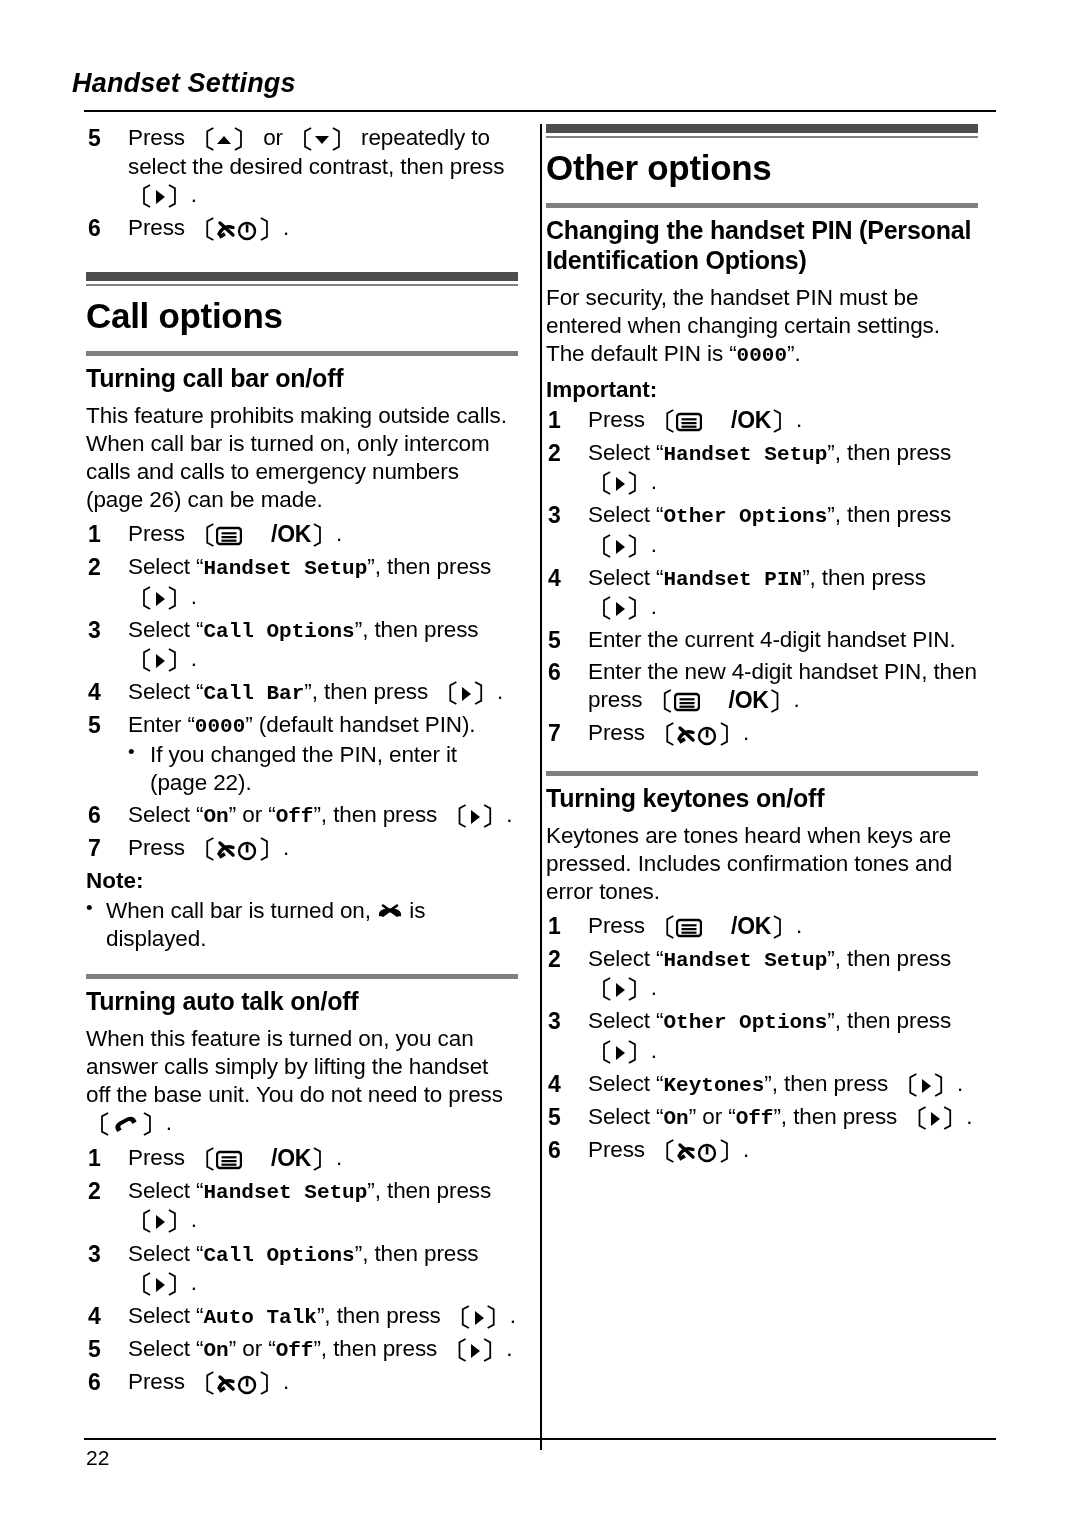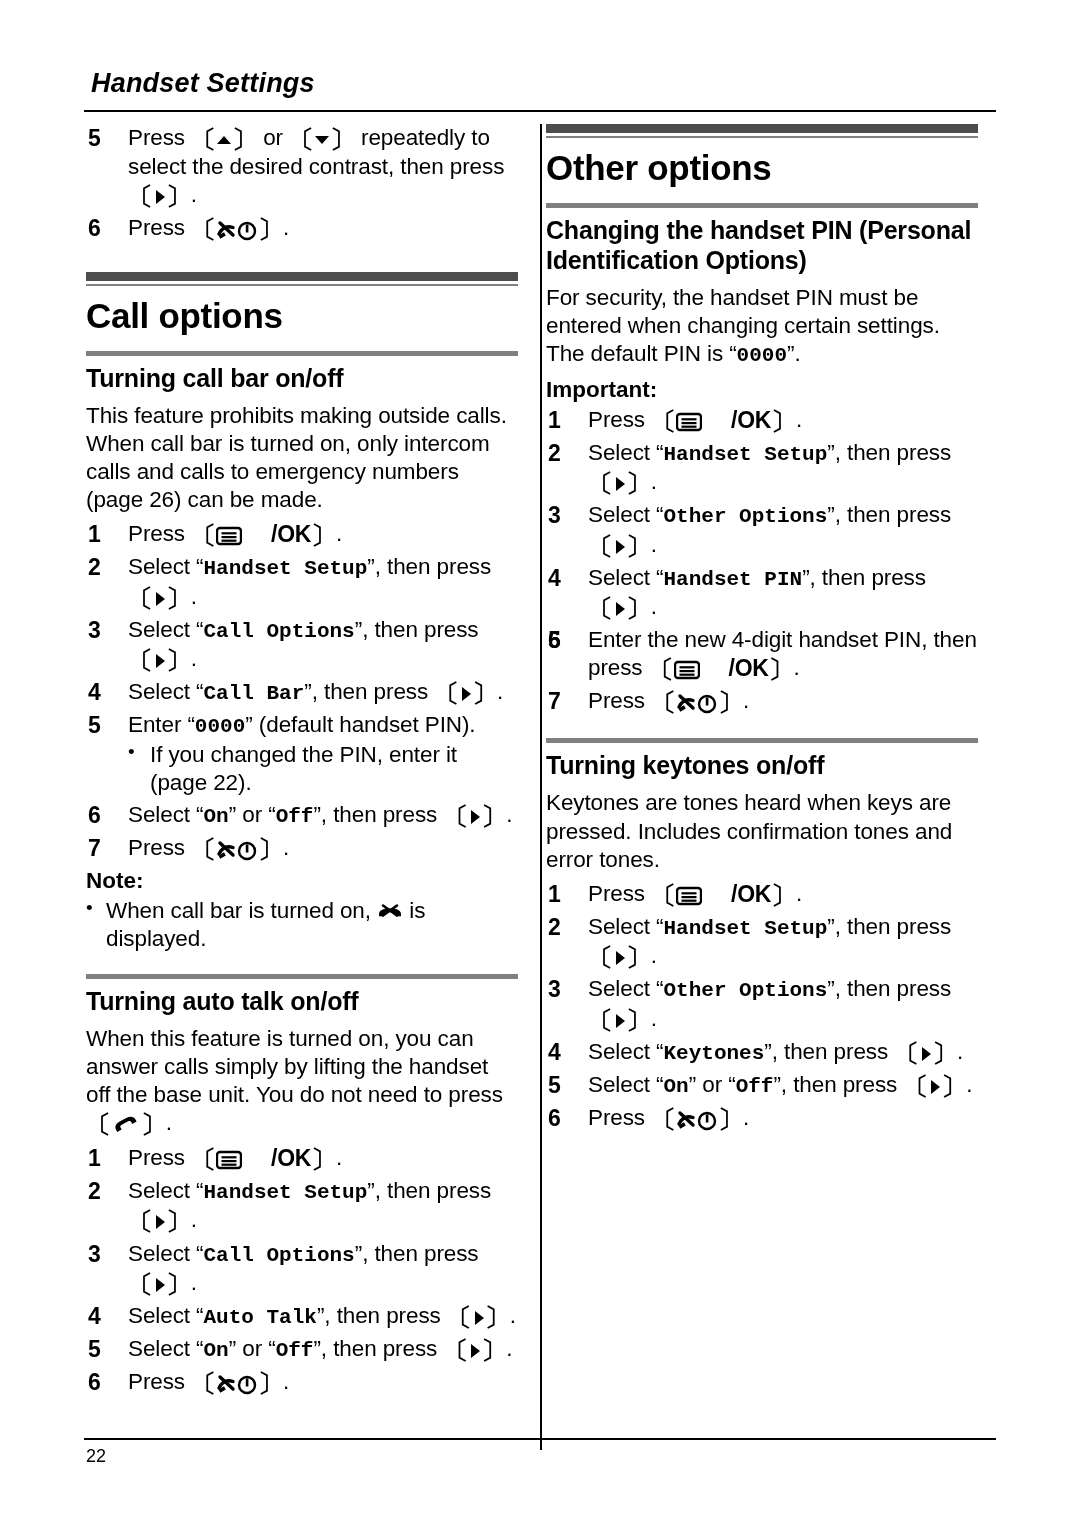--- a/index.html
+++ b/index.html
@@ -18,21 +18,21 @@
   .page {
     position: absolute;
     left: 0; top: 0;
     width: 1080px;
     height: 1528px;
   }
 
   
   .running-head {
     position: absolute;
-    left: 91px;
+    left: 72px;
     top: 68px;
     font-size: 27px;
     font-weight: bold;
     font-style: italic;
     letter-spacing: 0.2px;
   }
   .head-rule {
     position: absolute;
     left: 84px;
     top: 110px;
@@ -65,21 +65,21 @@
     left: 84px;
     top: 1438px;
     width: 912px;
     height: 2px;
     background: #000;
   }
   .page-number {
     position: absolute;
     left: 86px;
     top: 1446px;
-    font-size: 18px;
+    font-size: 21px;
   }
 
   
   .chapter-rule {
     margin: 0 0 10px 0;
     width: 100%;
   }
   .chapter-rule .thick {
     height: 9px;
     background: #4d4d4d;
@@ -355,21 +355,21 @@
                     </svg></span><span class="key-ok">/OK</span><span class="brk">〕</span></span>.</span></li>
             <li><span class="num">2</span><span>Select <span class="quote">“</span><span class="mono">Handset Setup</span><span class="quote">”</span>, then press <span class="key"><span class="brk">〔</span><span class="ico" style="width:13px;height:18px;vertical-align:-3px;"><svg width="13" height="18" viewBox="0 0 13 18">
                       <polygon points="3,2 12,9 3,16" fill="#000"></polygon>
                     </svg></span><span class="brk">〕</span></span>.</span></li>
             <li><span class="num">3</span><span>Select <span class="quote">“</span><span class="mono">Other Options</span><span class="quote">”</span>, then press <span class="key"><span class="brk">〔</span><span class="ico" style="width:13px;height:18px;vertical-align:-3px;"><svg width="13" height="18" viewBox="0 0 13 18">
                       <polygon points="3,2 12,9 3,16" fill="#000"></polygon>
                     </svg></span><span class="brk">〕</span></span>.</span></li>
             <li><span class="num">4</span><span>Select <span class="quote">“</span><span class="mono">Handset PIN</span><span class="quote">”</span>, then press <span class="key"><span class="brk">〔</span><span class="ico" style="width:13px;height:18px;vertical-align:-3px;"><svg width="13" height="18" viewBox="0 0 13 18">
                       <polygon points="3,2 12,9 3,16" fill="#000"></polygon>
                     </svg></span><span class="brk">〕</span></span>.</span></li>
-            <li><span class="num">5</span></li>
+            <li><span class="num">5</span><span>Enter the current 4-digit handset PIN.</span></li>
             <li><span class="num">6</span><span>Enter the new 4-digit handset PIN, then press <span class="key"><span class="brk">〔</span><span class="ico" style="width:26px;height:20px;vertical-align:-4px;"><svg width="26" height="20" viewBox="0 0 26 20">
                       <rect x="1" y="2" width="24" height="16" rx="3" ry="3" fill="none" stroke="#000" stroke-width="2.4"></rect>
                       <rect x="5.5" y="6.2" width="15" height="2.2" fill="#000"></rect>
                       <rect x="5.5" y="10" width="15" height="2.2" fill="#000"></rect>
                       <rect x="5.5" y="13.6" width="15" height="2.2" fill="#000"></rect>
                     </svg></span><span class="key-ok">/OK</span><span class="brk">〕</span></span>.</span></li>
             <li><span class="num">7</span><span>Press <span class="key"><span class="brk">〔</span><span class="ico" style="width:42px;height:22px;vertical-align:-5px;"><svg width="42" height="22" viewBox="0 0 42 22">
                       <g fill="none" stroke="#000" stroke-width="3.4" stroke-linecap="round">
                         <path d="M3,15 C6,9 11,6.5 17,8.5"></path>
                       </g>

